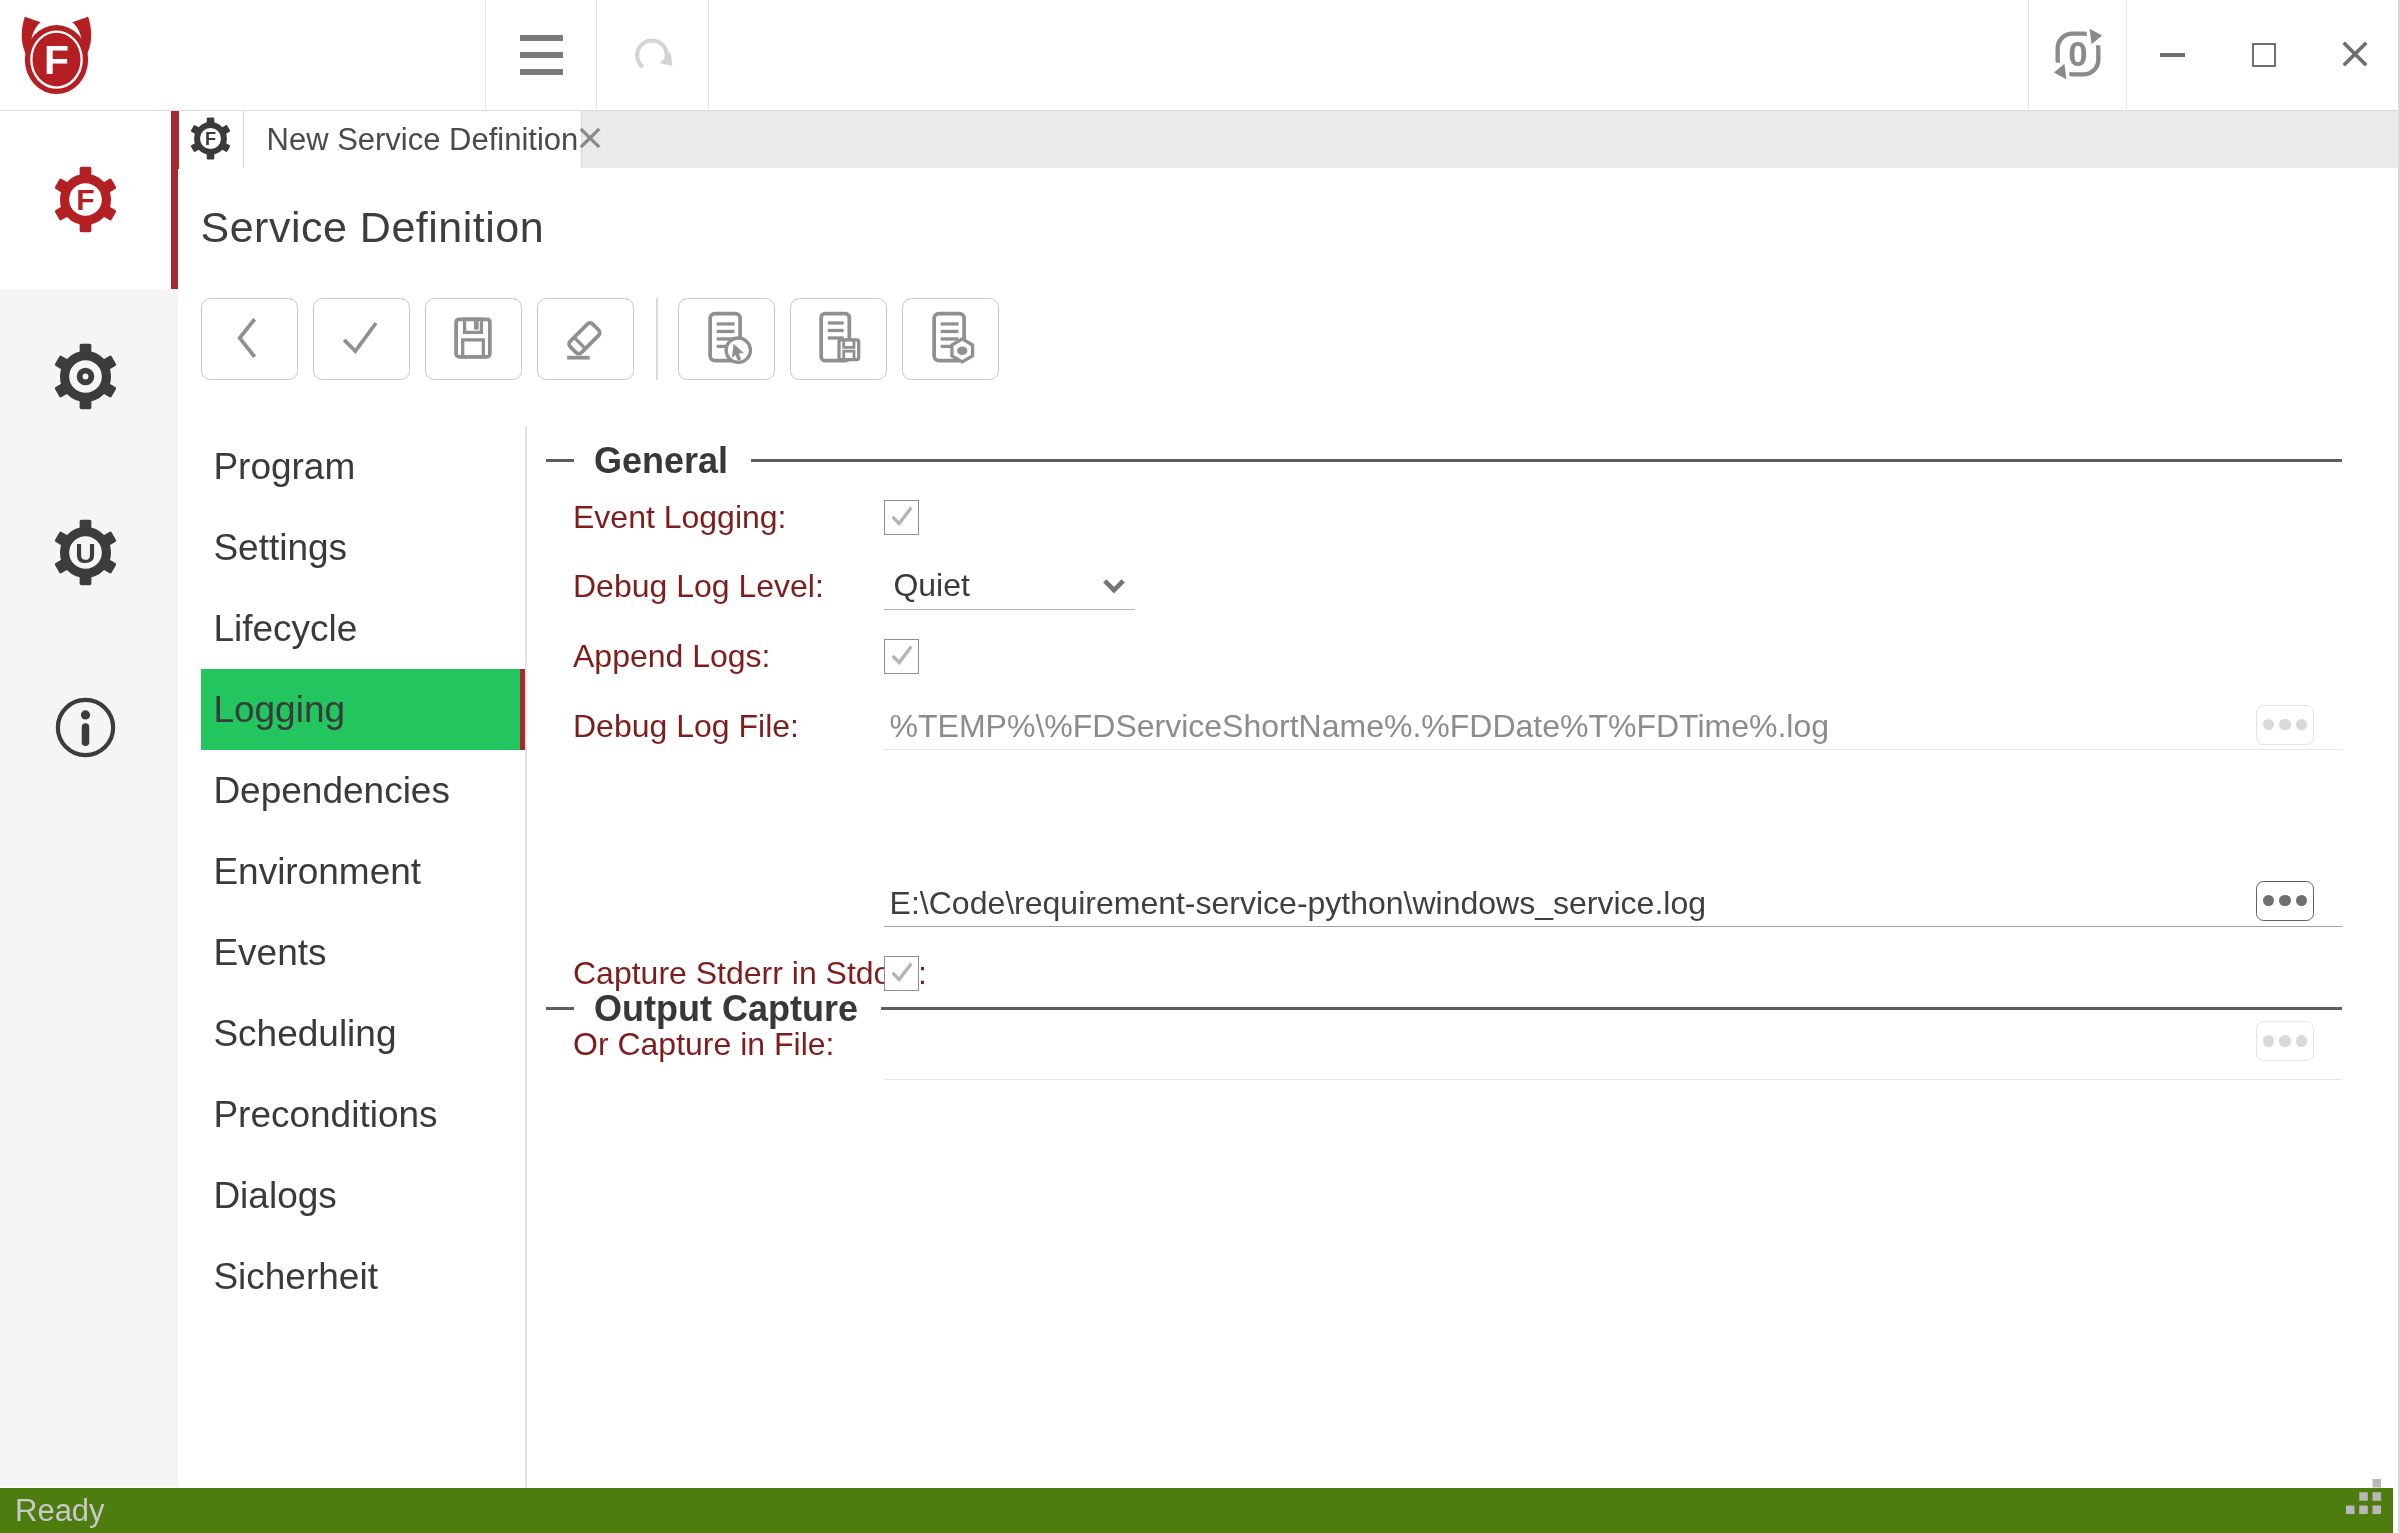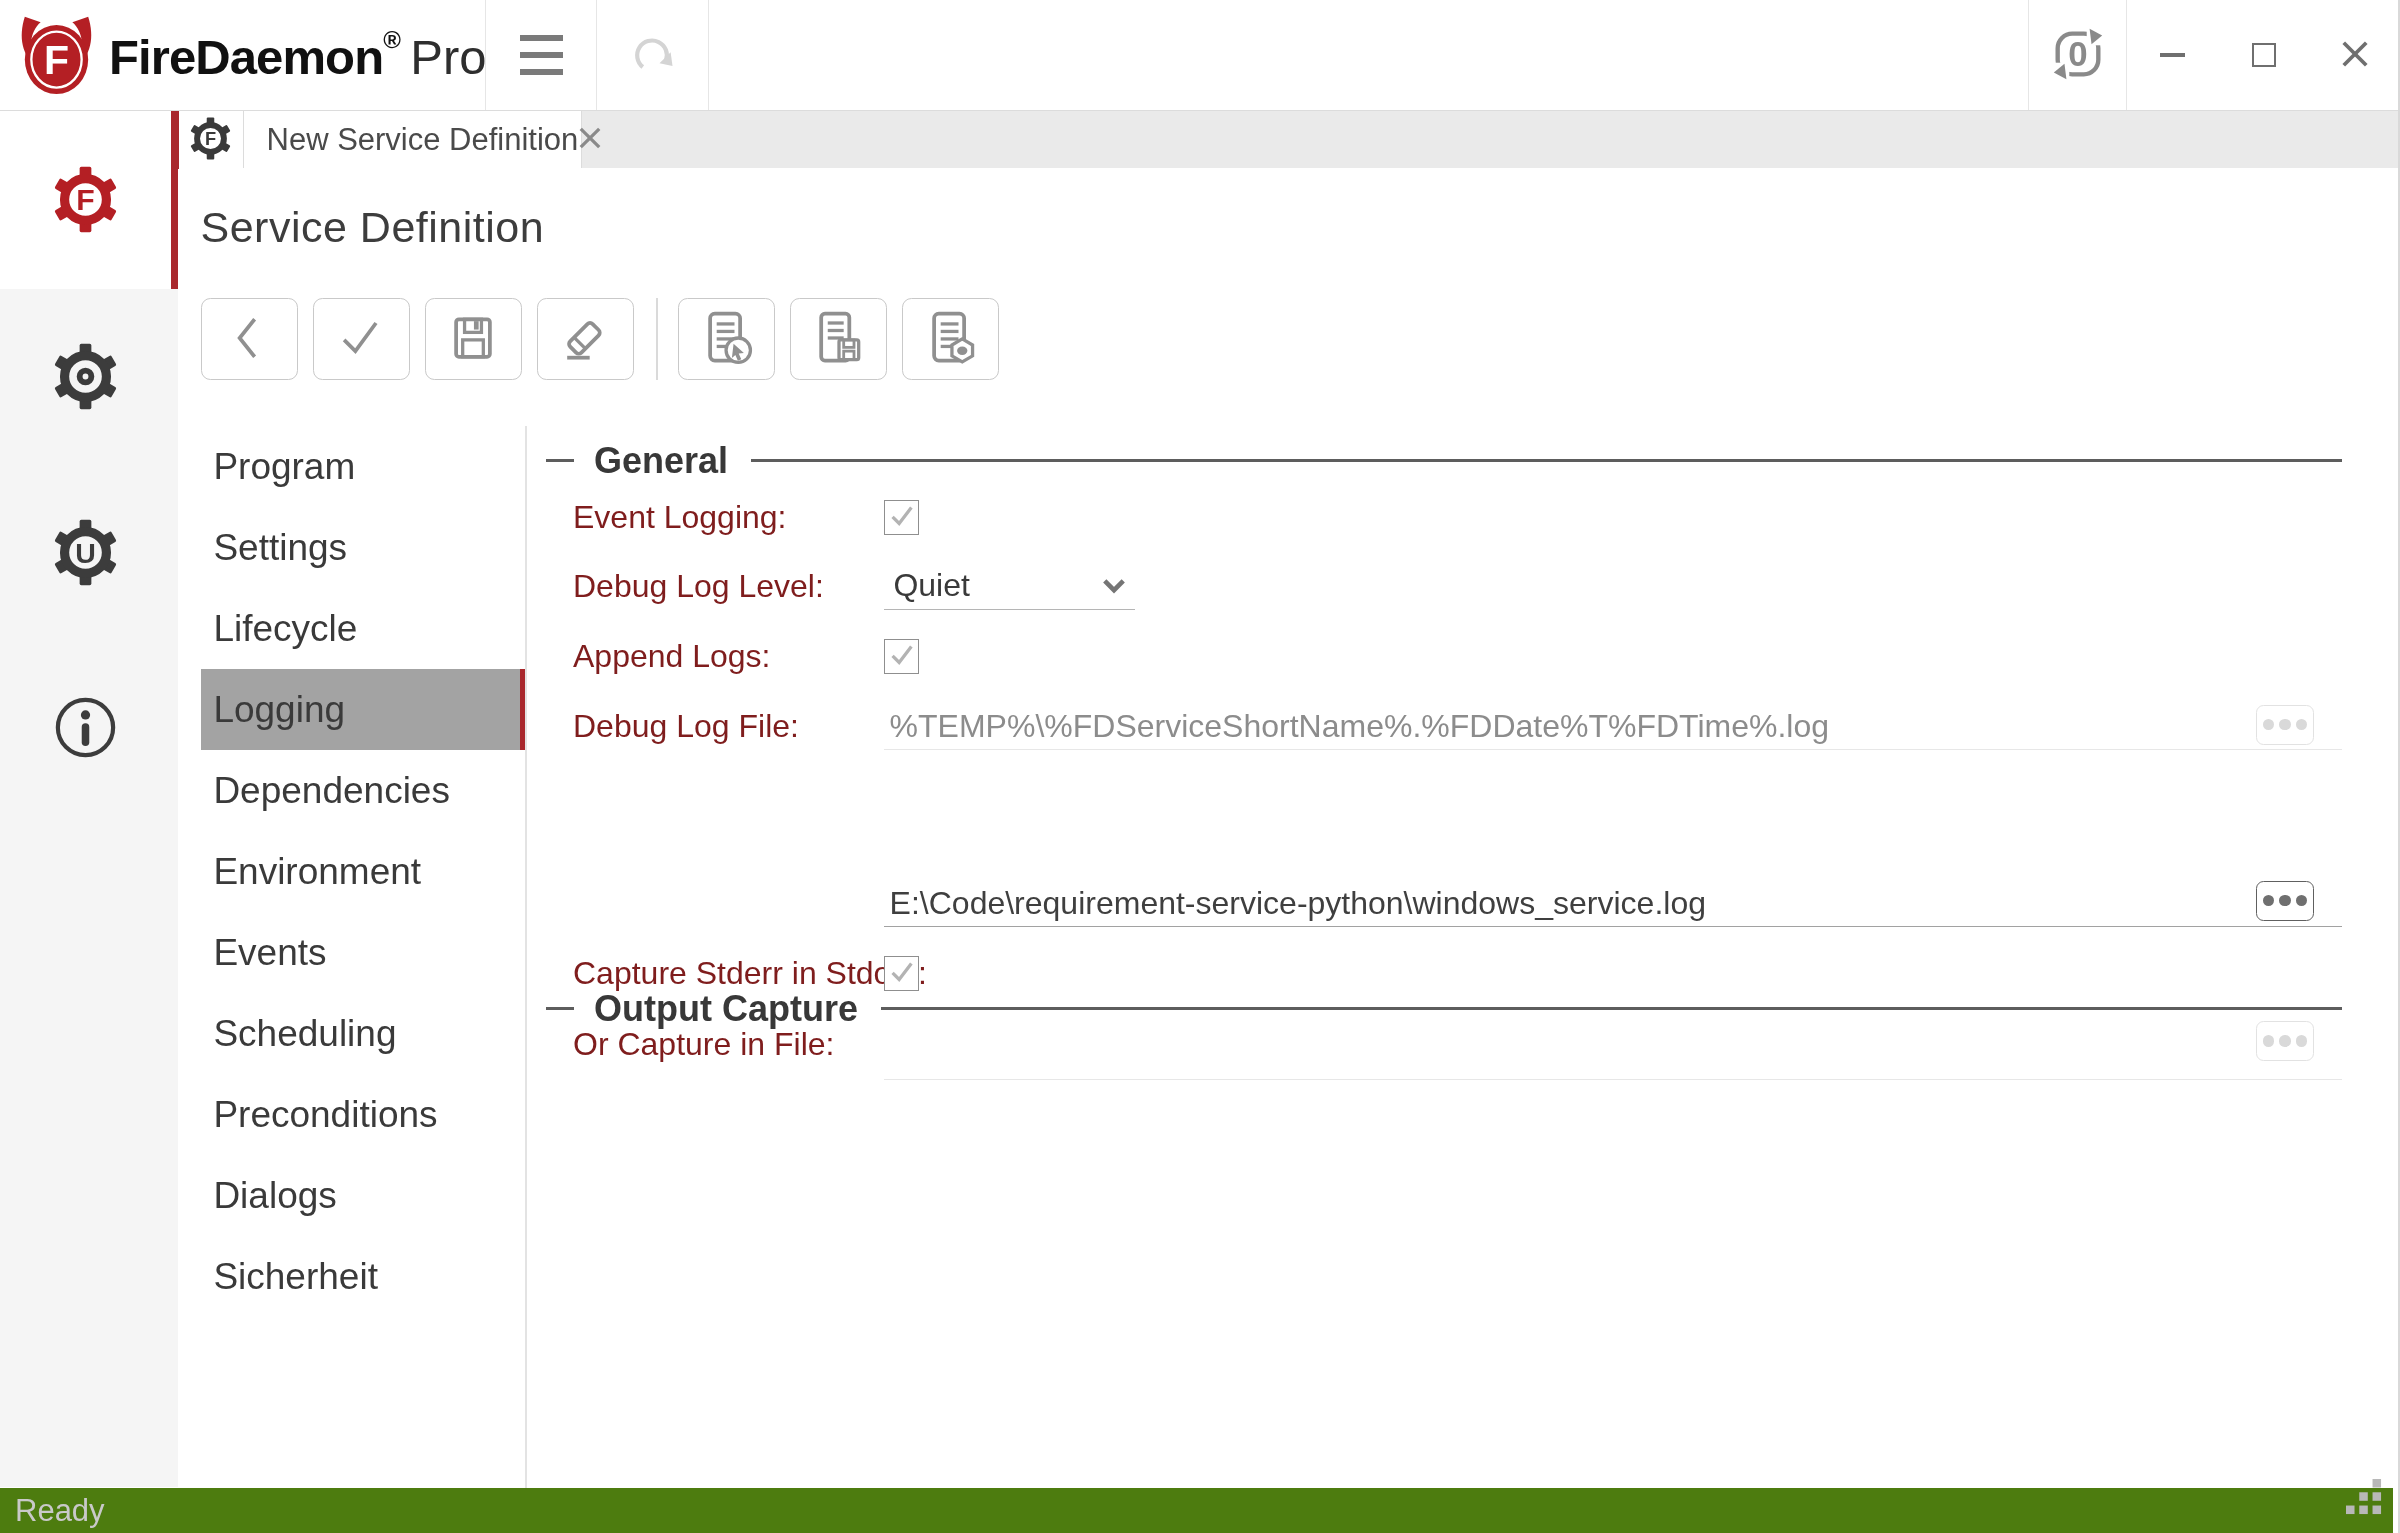--- a/index.html
+++ b/index.html
@@ -43,21 +43,21 @@
   .page-title { position:absolute; left:22.5px; top:34px; margin:0; font-size:43px;
     font-weight:400; color:#3d3d3d; letter-spacing:0.5px; }
   .toolbar { position:absolute; left:22.5px; top:129px; display:flex; align-items:center; }
   .tool-btn { width:97px; height:82px; border:1.9px solid #c9c9c9; border-radius:9.4px;
     background:#fff; display:flex; align-items:center; justify-content:center; margin-right:15px; }
   .tool-divider { width:1.9px; height:82px; background:#dadada; margin:0 20.6px 0 7.5px; }
   
   .navlist { position:absolute; left:0; top:257px; width:347px; }
   .nav-item { height:81px; line-height:81px; margin-left:23.4px; padding-left:12px;
     font-size:37px; color:#3a3a3a; position:relative; white-space:nowrap; }
-  .nav-item.selected { background:#a3a3a3; }
+  .nav-item.selected { background:#22c55e; }
   .nav-item.selected::after { content:''; position:absolute; right:0; top:0; width:4.7px;
     height:100%; background:#a9282d; }
   .nav-sep { position:absolute; left:347px; top:257px; bottom:0; width:1.9px; background:#e3e3e3; }
   
   .form { position:absolute; left:395px; top:0; right:58px; bottom:0; }
   .section { position:absolute; left:-27px; right:0; height:47px; display:flex; align-items:center;gap:8px; }
   .section .dash { width:28px; height:2.8px; background:#5d5d5d; margin-right:12px; }
   .section .stitle { font-size:36px; font-weight:bold; color:#383838; }
   .section .line { flex:1; height:2.8px; background:#5d5d5d; margin-left:15px; }
   .sect-general { top:268px; }
@@ -106,21 +106,20 @@
   <div class="brand">
     <span>
       <svg width="79" height="82" viewBox="0 0 84 88">
         <path d="M8,4 C1,26 5,46 21,57 C11,41 13,20 25,10 Z" fill="#b41f24"></path>
         <path d="M76,4 C83,26 79,46 63,57 C73,41 71,20 59,10 Z" fill="#b41f24"></path>
         <ellipse cx="42" cy="50" rx="34" ry="37" fill="#b41f24"></ellipse>
         <ellipse cx="42" cy="50" rx="27" ry="30" fill="none" stroke="#fff" stroke-width="2.5"></ellipse>
         <text x="42" y="65" text-anchor="middle" font-size="44" font-weight="bold" fill="#fff" font-family="Liberation Sans, sans-serif">F</text>
       </svg>
     </span>
-    <span class="brand-text"><span class="brand-name">FireDaemon</span><span class="brand-reg">®</span><span class="brand-pro">Pro</span></span>
   </div>
   <div class="tb-cell hamburger-cell">
     <span style="display:flex;flex-direction:column;align-items:center;">
       <span class="bar"></span>
         <span class="bar"></span>
         <span class="bar"></span>
     </span>
   </div>
   <div class="tb-cell redo-cell">
     <span>

